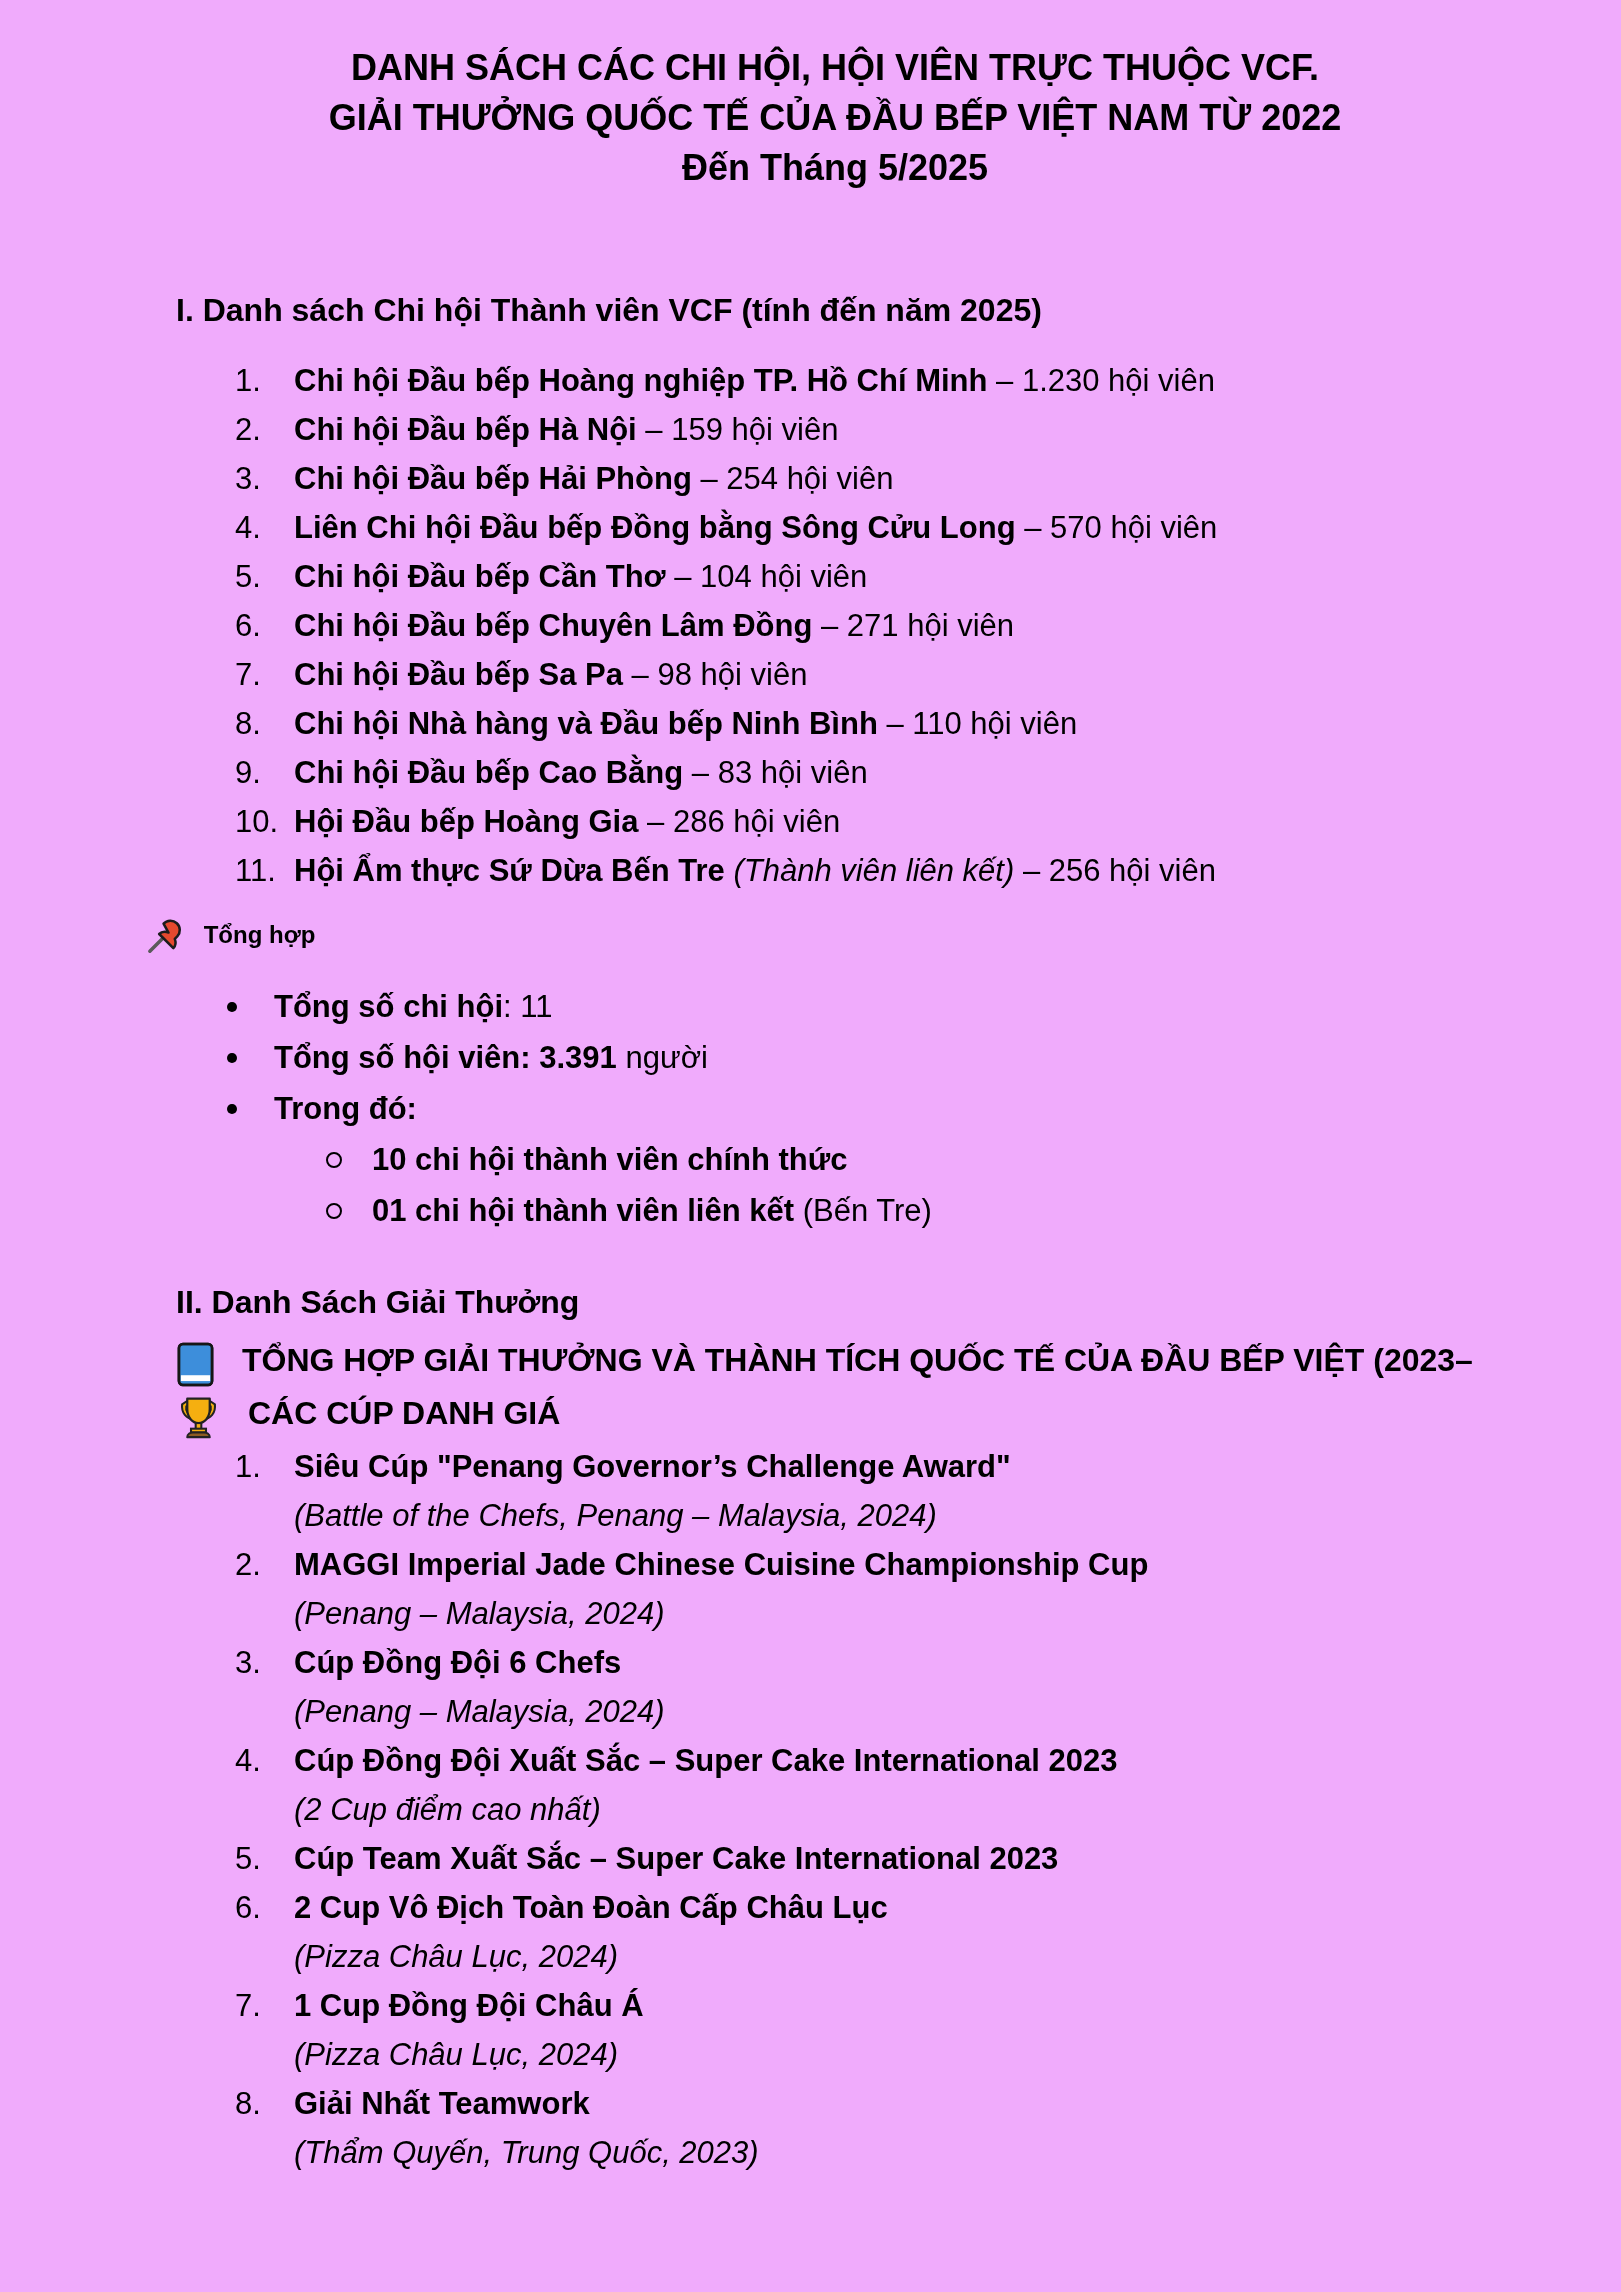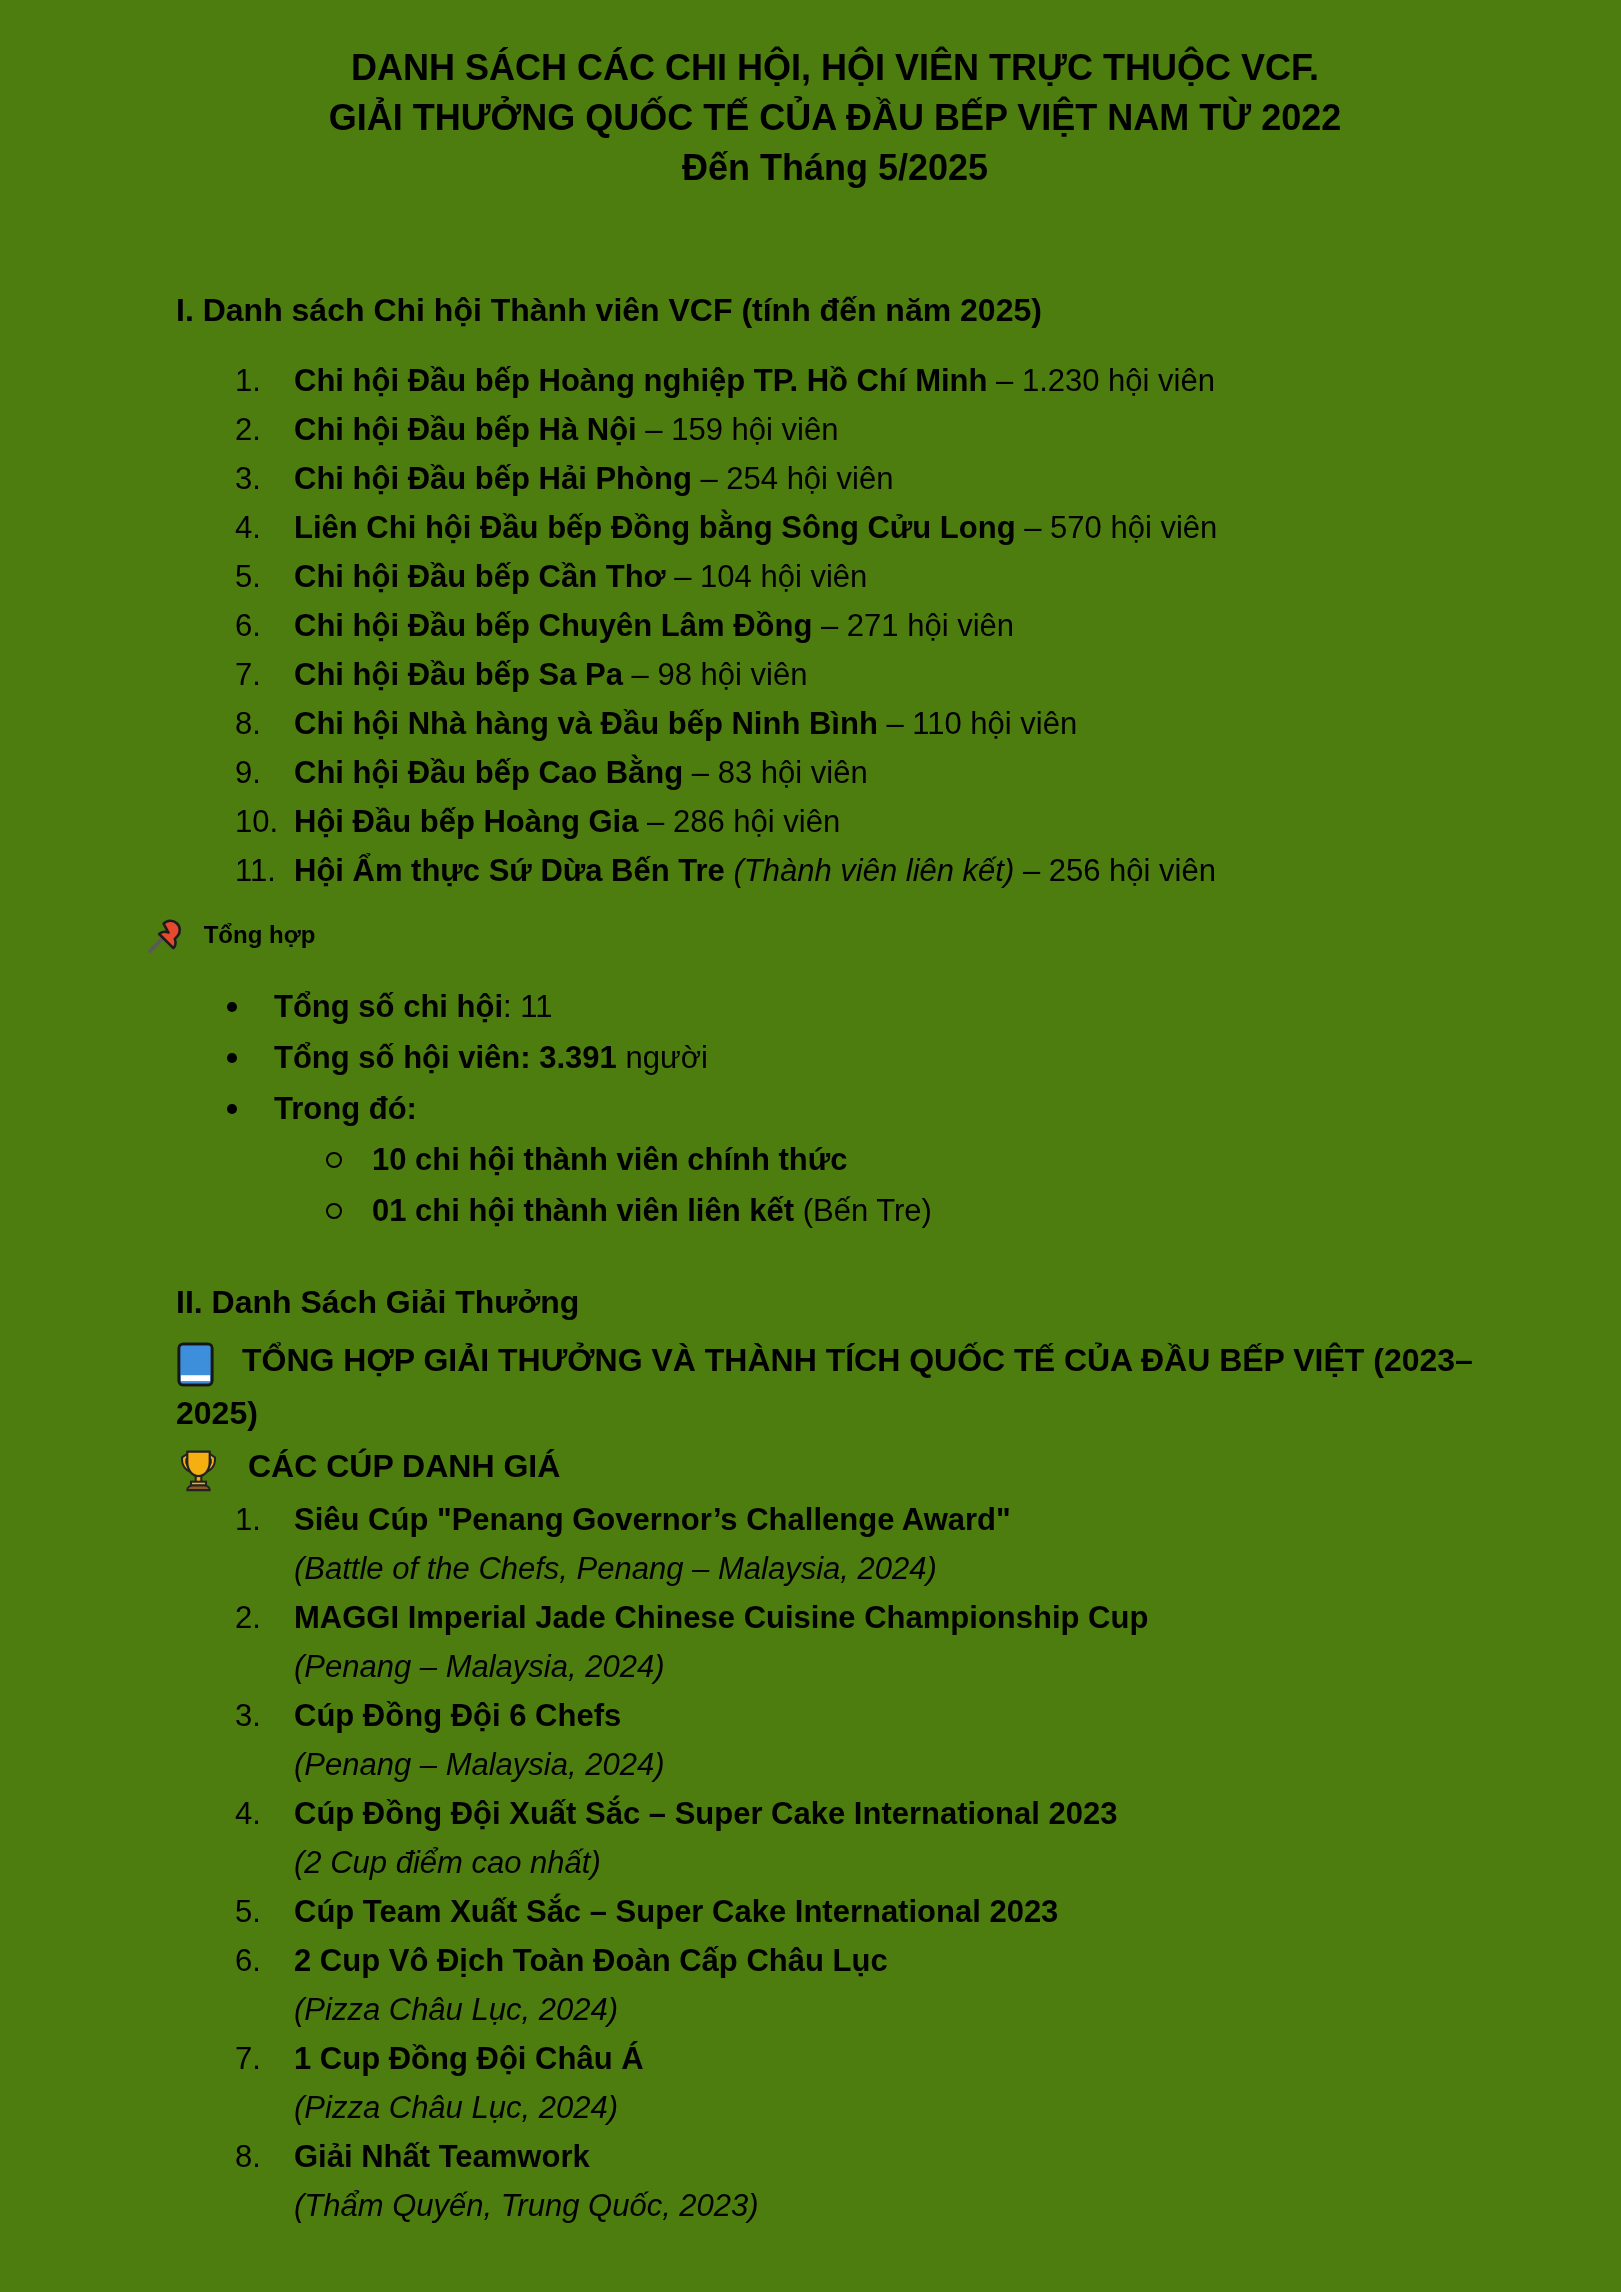--- a/index.html
+++ b/index.html
@@ -1,20 +1,20 @@
 <!DOCTYPE html>
 <html><head>
 <meta charset="utf-8">
 <style>
   html,body{margin:0;padding:0;background:#e8e8e8;}
   .page{
     position:relative;
     width:1621px;height:2293px;
     margin:0 auto;
-    background:#4d7c0f;
+    background:#f0abfc;
     color:#000;
     font-family:"Liberation Sans","DejaVu Sans",sans-serif;
     box-sizing:border-box;
     padding:43px 127px 39px 176px;
     font-size:31px;line-height:49px;
     overflow:hidden;
   }
   .doc-title{font-weight:700;font-size:36px;line-height:50px;text-align:center;}
   .sec-heading{font-weight:700;font-size:32px;line-height:51px;}
   .s1{margin-top:92px;}
@@ -153,21 +153,20 @@
   <div class="icon-heading first">
     <span class="icon book">
       <svg width="39" height="45" viewBox="0 0 40 46" aria-hidden="true">
         <rect x="3" y="2" width="34" height="42" rx="4" stroke="#161616" stroke-width="2.6" fill="#3d8edb"></rect>
         <rect x="5" y="34" width="30" height="6" fill="#ffffff"></rect>
         <rect x="3" y="2" width="34" height="42" rx="4" fill="none" stroke="#161616" stroke-width="2.6"></rect>
       </svg>
     </span>
     <span>TỔNG HỢP GIẢI THƯỞNG VÀ THÀNH TÍCH QUỐC TẾ CỦA ĐẦU BẾP VIỆT (2023–</span>
   </div>
-  <div class="icon-heading cont">2025)</div>
 
   <div class="icon-heading">
     <span class="icon trophy">
       <svg width="45" height="47" viewBox="0 0 48 48" aria-hidden="true">
         <path d="M11 8 h7 v5 h-7 c-1 5 2 9 7 10 l1.5 4 C11 26.5 5.5 20 6.5 11 z" stroke="#222" stroke-width="2.2" stroke-linejoin="round" fill="#f5af10"></path>
         <path d="M37 8 h-7 v5 h7 c1 5 -2 9 -7 10 l-1.5 4 C37 26.5 42.5 20 41.5 11 z" stroke="#222" stroke-width="2.2" stroke-linejoin="round" fill="#f5af10"></path>
         <path d="M12 5 h24 v11 c0 9 -5.5 15 -12 15 s-12 -6 -12 -15 z" stroke="#222" stroke-width="2.4" stroke-linejoin="round" fill="#f5af10"></path>
         <rect x="21" y="31" width="6" height="7" stroke="#222" stroke-width="2.2" fill="#f5af10"></rect>
         <rect x="16" y="37" width="16" height="4" stroke="#222" stroke-width="2.2" fill="#f5af10"></rect>
         <path d="M12 46 c0-3.5 3.5-5 6-5 h12 c2.5 0 6 1.5 6 5 z" stroke="#222" stroke-width="2.2" stroke-linejoin="round" fill="#8c5b22"></path>

